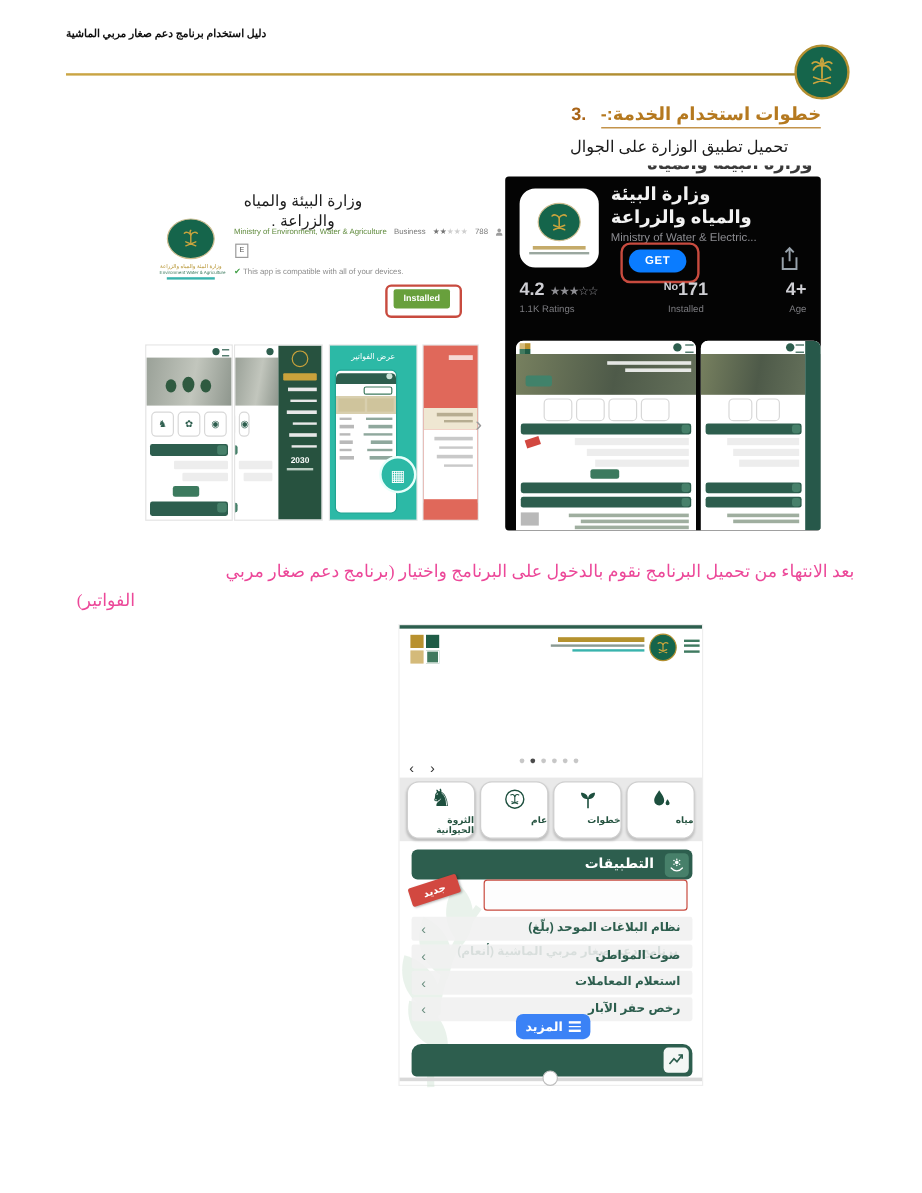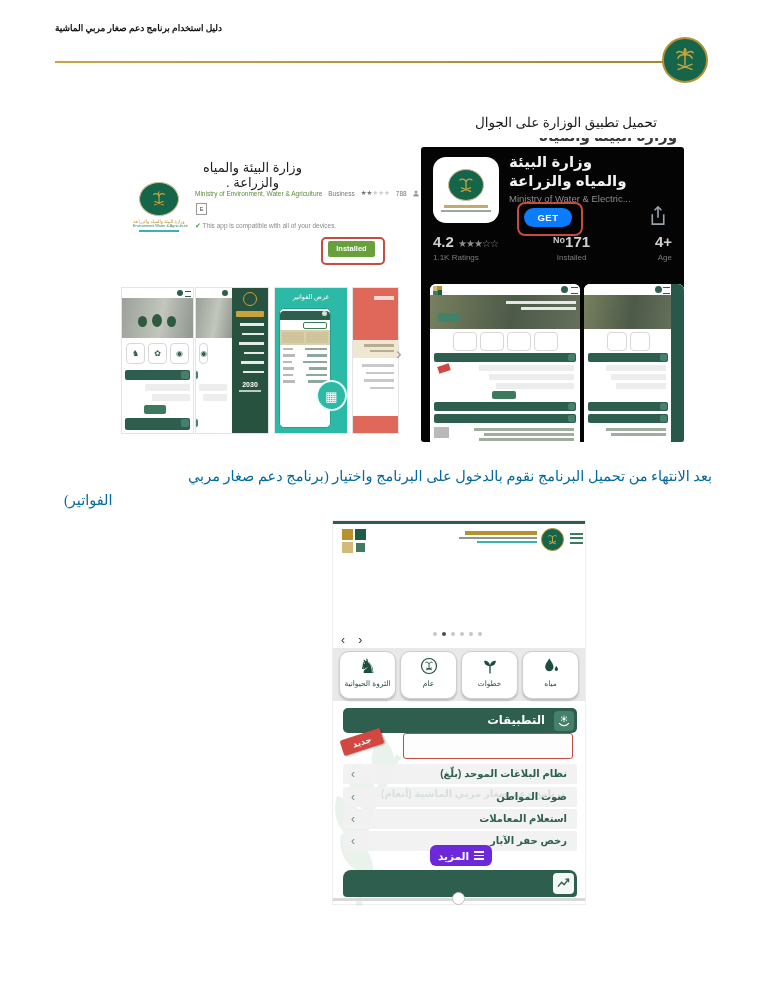--- a/index.html
+++ b/index.html
@@ -13,21 +13,21 @@
              font-family:"Liberation Serif","DejaVu Serif",serif;white-space:nowrap;}
   .gold-rule{left:55px;top:61px;width:612px;height:2px;background:linear-gradient(90deg,#caa544,#a8862c);}
   .page-emblem{left:662px;top:37px;width:46px;height:46px;border-radius:50%;
                background:#15654b;border:2px solid #b39031;box-sizing:border-box;
                display:flex;align-items:center;justify-content:center;}
   .sec-head{left:476px;top:86px;font-size:15px;font-weight:bold;white-space:nowrap;}
   .sec-head .num{color:#a96418;margin-right:8px;}
   .sec-head .ttl{color:#b5791f;border-bottom:1.6px solid #b5791f;padding-bottom:2px;}
   .sec-sub{left:475px;top:114px;font-size:13.5px;color:#1a1a1a;
            font-family:"Liberation Serif","DejaVu Serif",serif;}
-  .para{font-size:14.5px;color:#0369a1;font-family:"Liberation Serif","DejaVu Serif",serif;}
+  .para{font-size:14.5px;color:#ec4899;font-family:"Liberation Serif","DejaVu Serif",serif;}
   .para.l1{left:90px;top:468px;width:622px;text-align:right;}
   .para.l2{left:64px;top:492px;}
 
   
   .gp-title{left:190px;top:160px;width:125px;text-align:center;font-size:13px;color:#1c1c1c;}
   .gp-icon{left:133px;top:182px;width:52px;text-align:center;}
   .gp-oval{width:38px;height:32px;margin:0 auto;border-radius:50%;background:#15654b;
            border:1.5px solid #cdbd90;display:flex;align-items:center;justify-content:center;}
   .gp-cap-ar{font-size:4.5px;color:#b5922e;margin-top:3px;white-space:nowrap;}
   .gp-cap-en{font-size:3.8px;color:#3c7a5e;white-space:nowrap;}
@@ -128,36 +128,36 @@
   .ac-det{position:absolute;left:14px;top:47px;width:38px;height:16px;background:#41826a;border-radius:3px;
           color:#fff;font-size:8.5px;text-align:center;line-height:16px;}
   .ac-dots{position:absolute;left:100px;top:111px;display:flex;gap:5px;}
   .ac-dots i{width:4px;height:4px;border-radius:50%;background:#c7c7c7;}
   .ac-dots i.on{background:#4a4a4a;}
   .ac-arrows{position:absolute;left:8px;top:112px;font-size:12px;color:#333;letter-spacing:5px;}
   .ac-strip{position:absolute;left:0;top:127px;right:0;height:53px;background:#e9e9e9;}
   .cat-card{position:absolute;top:130px;width:57px;height:48px;background:#fff;border:1px solid #cfcfcf;
             border-radius:10px;box-shadow:0 1.5px 2px rgba(0,0,0,.18);box-sizing:border-box;text-align:center;}
   .cat-ic{height:28px;display:flex;align-items:center;justify-content:center;color:#1d4f3e;}
-  .cat-lb{font-size:7.5px;font-weight:normal;color:#24523f;line-height:1;}
+  .cat-lb{font-size:7.5px;font-weight:bold;color:#24523f;line-height:1;text-align:right;}
   .ac-bar{position:absolute;left:10px;width:234px;height:25px;background:#2d5e4e;border-radius:5px;color:#fff;}
   .ac-bar .txt{position:absolute;right:32px;top:0;line-height:25px;font-size:11.5px;font-weight:bold;}
   .ac-bar .tile{position:absolute;right:3px;top:2.5px;width:20px;height:20px;border-radius:4px;
                 display:flex;align-items:center;justify-content:center;}
   .wm{position:absolute;left:-4px;top:205px;opacity:.45;}
   .ac-row{position:absolute;left:10px;width:234px;height:20px;background:rgba(240,240,240,.88);border-radius:2px;}
   .ac-row .lb{position:absolute;right:10px;top:0;line-height:20px;font-size:10px;font-weight:bold;color:#2d5e4e;}
   .ac-row .ch{position:absolute;left:8px;top:0;line-height:20px;font-size:12px;color:#6b8f80;}
   .ac-row1box{position:absolute;left:70px;top:212px;width:170px;height:26px;background:#fdfdfd;
               border:1.6px solid #c84b3f;border-radius:3px;box-sizing:border-box;}
   .ac-row1box .lb{position:absolute;right:7px;top:0;line-height:23px;font-size:10px;font-weight:bold;color:#2d5e4e;white-space:nowrap;margin-top:48px;}
   .ac-badge{position:absolute;left:8px;top:213px;width:42px;height:16px;background:#d24840;border-radius:2px;
             transform:rotate(-18deg);color:#fff;font-size:8.5px;font-weight:bold;text-align:center;line-height:16px;
             box-shadow:1px 1px 2px rgba(0,0,0,.3);}
-  .ac-more{position:absolute;left:97px;top:324px;width:62px;height:21px;background:#6d28d9;border-radius:6px;
+  .ac-more{position:absolute;left:97px;top:324px;width:62px;height:21px;background:#3b82f6;border-radius:6px;
            display:flex;align-items:center;justify-content:center;gap:5px;flex-direction:row;}
   .ac-more .lab{color:#fff;font-size:10.5px;font-weight:bold;}
   .ac-more .mh{width:10px;}
   .ac-more .mh i{display:block;height:1.6px;background:#fff;margin:1.8px 0;}
   .ac-line{position:absolute;left:0;top:377px;right:0;height:3px;background:#d9d9d9;}
   .ac-knob{position:absolute;left:119px;top:371px;width:13px;height:13px;border-radius:50%;background:#fff;
            border:1.5px solid #bfbfbf;box-sizing:border-box;}
   .fab{left:316px;top:380px;width:31px;height:31px;border-radius:50%;background:#2cb9a6;border:2px solid #e8fffb;
        color:#fff;font-size:13px;text-align:center;line-height:29px;box-sizing:border-box;}
   .next-ch{left:396px;top:344px;font-size:17px;color:#9a9a9a;}
@@ -177,20 +177,24 @@
           <path d="M12 8 C14 5 17 4.5 18.5 6.2"></path>
         <path d="M12 8 C10.5 4.5 12 3 12 3"></path>
           <path d="M12 8 C13.5 4.5 12 3 12 3"></path>
         <path d="M12 8 C9 7.2 6.8 9 6.3 10.6"></path>
           <path d="M12 8 C15 7.2 17.2 9 17.7 10.6"></path>
         <path d="M6.5 15.5 L17.5 19.5 M17.5 15.5 L6.5 19.5"></path>
       </g>
     </svg>
   </div>
 
+  <div class="abs sec-head">
+    <span class="num">3.</span>
+    <span class="ttl ar">خطوات استخدام الخدمة:-</span>
+  </div>
   <div class="abs gp-title ar">وزارة البيئة والمياه والزراعة .</div>
 
   <div class="abs sec-sub ar">تحميل تطبيق الوزارة على الجوال</div>
 
   <div class="abs gp-icon">
     <div class="gp-oval">
       <svg width="20" height="20" viewBox="0 0 24 24">
           <g stroke="#c9a43e" fill="none" stroke-width="1.4" stroke-linecap="round">
         <path d="M12 8 V16"></path>
             <path d="M12 8 C10 5 7 5 5.5 6.5"></path>

